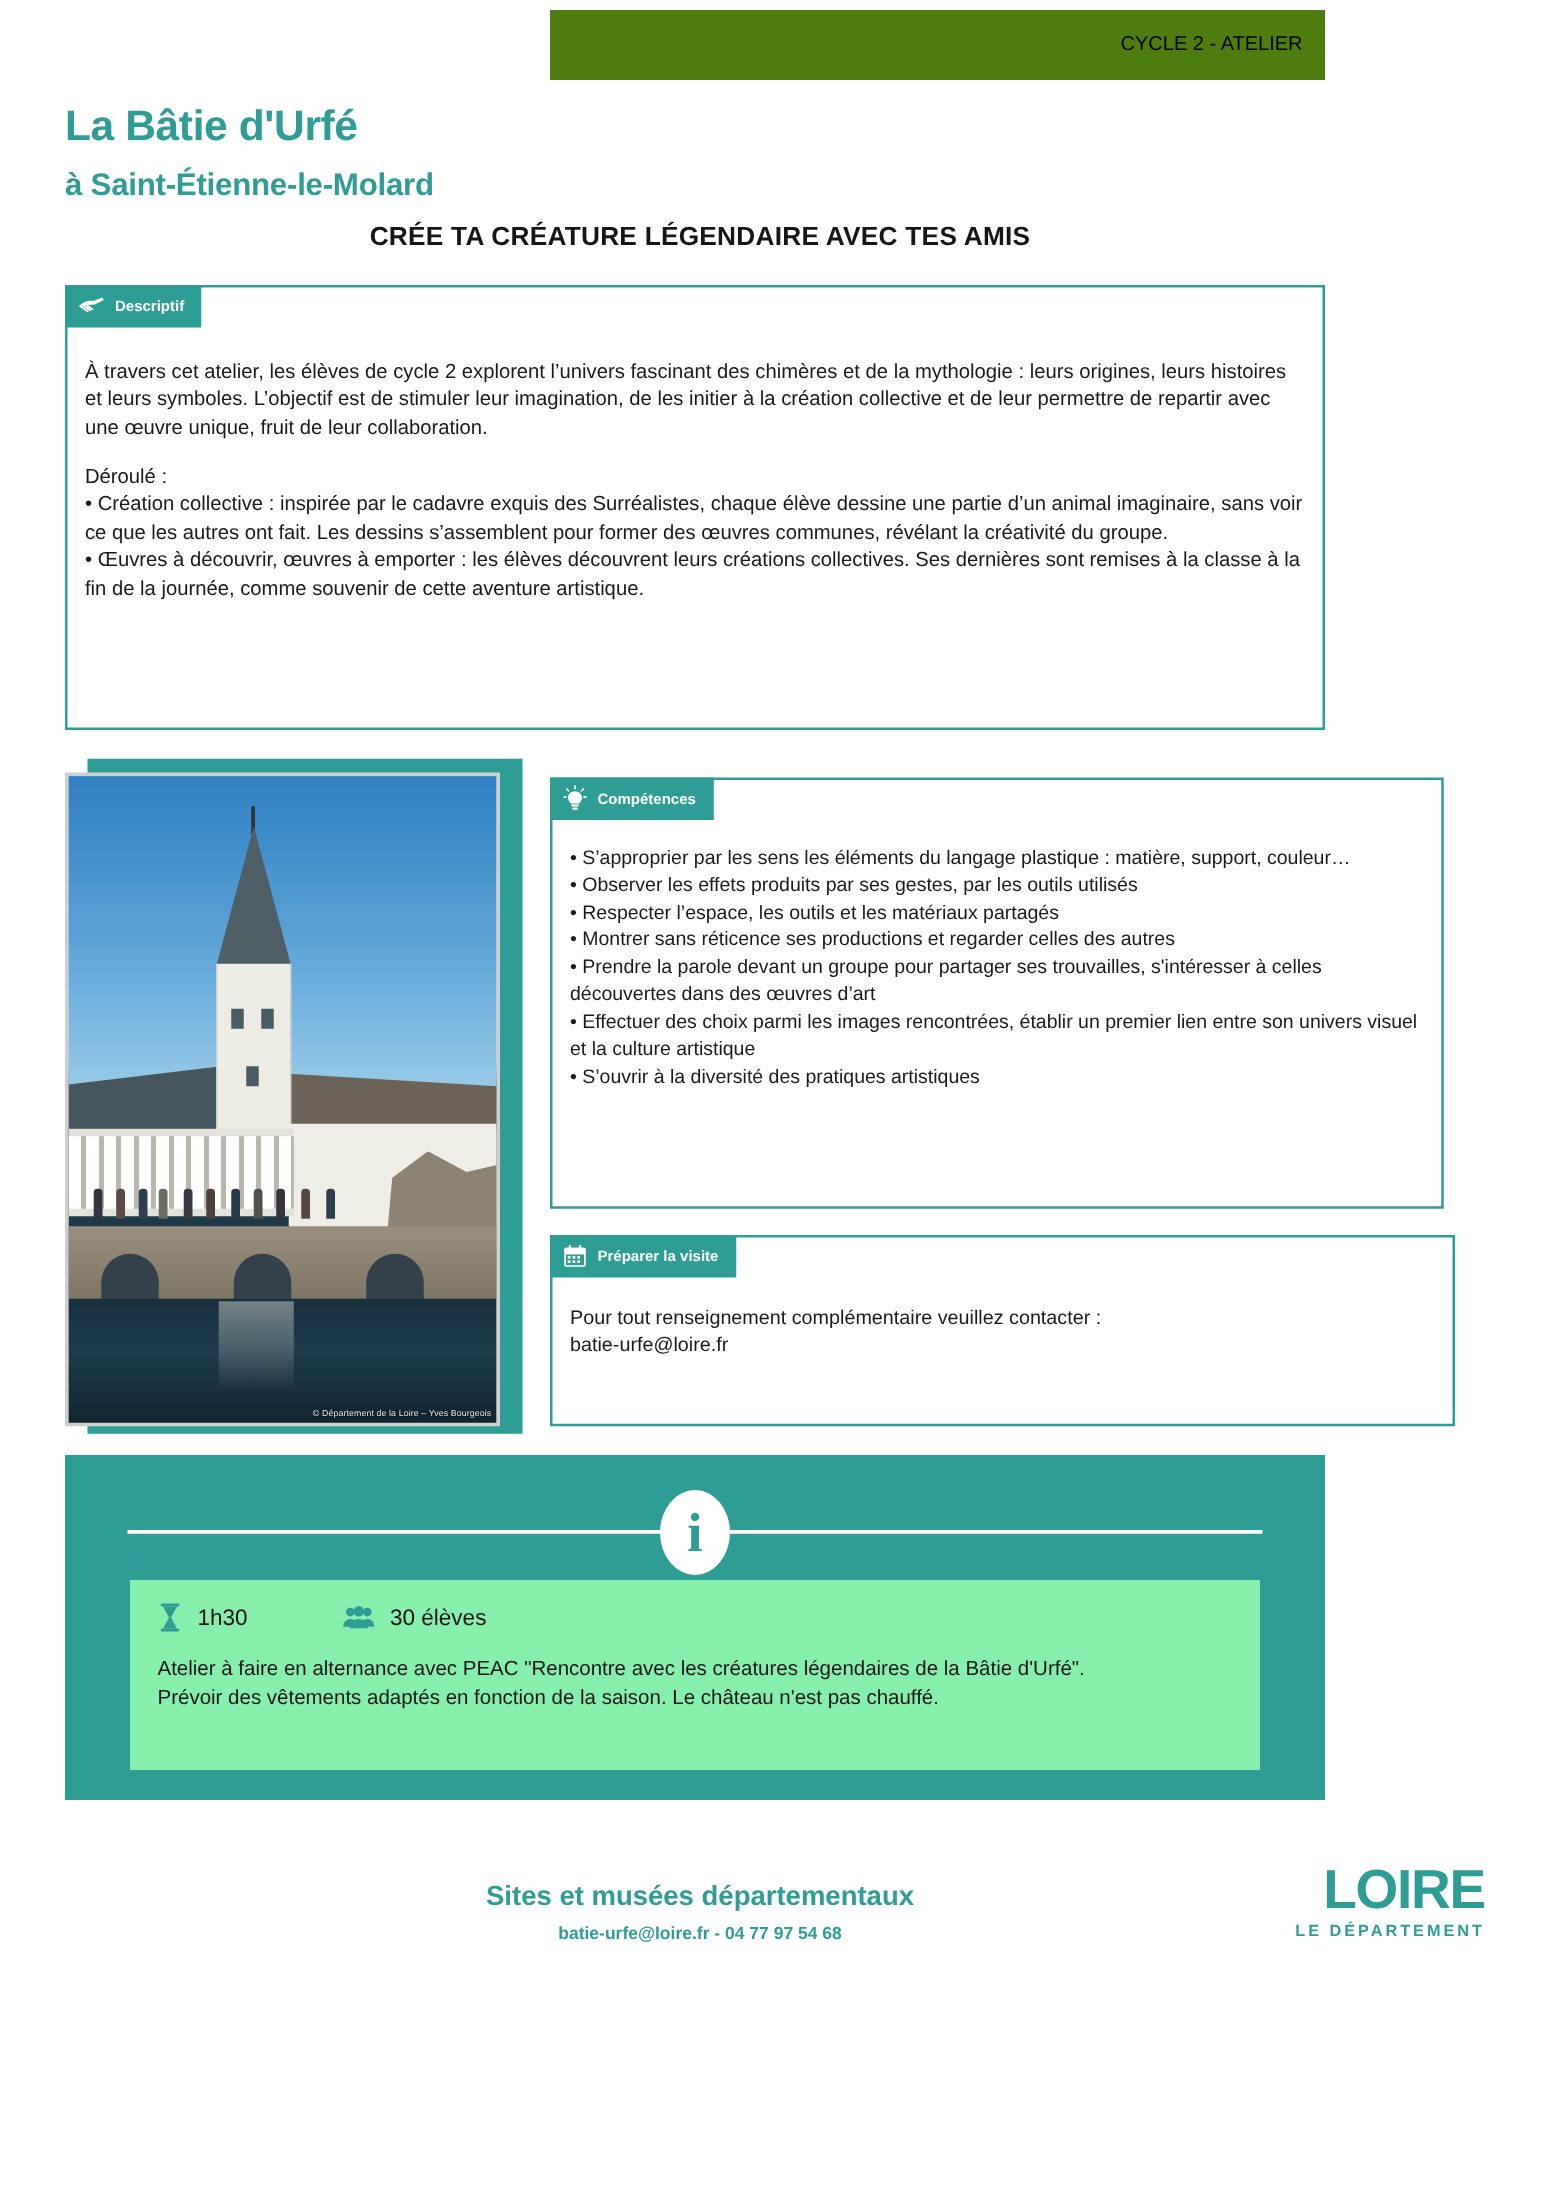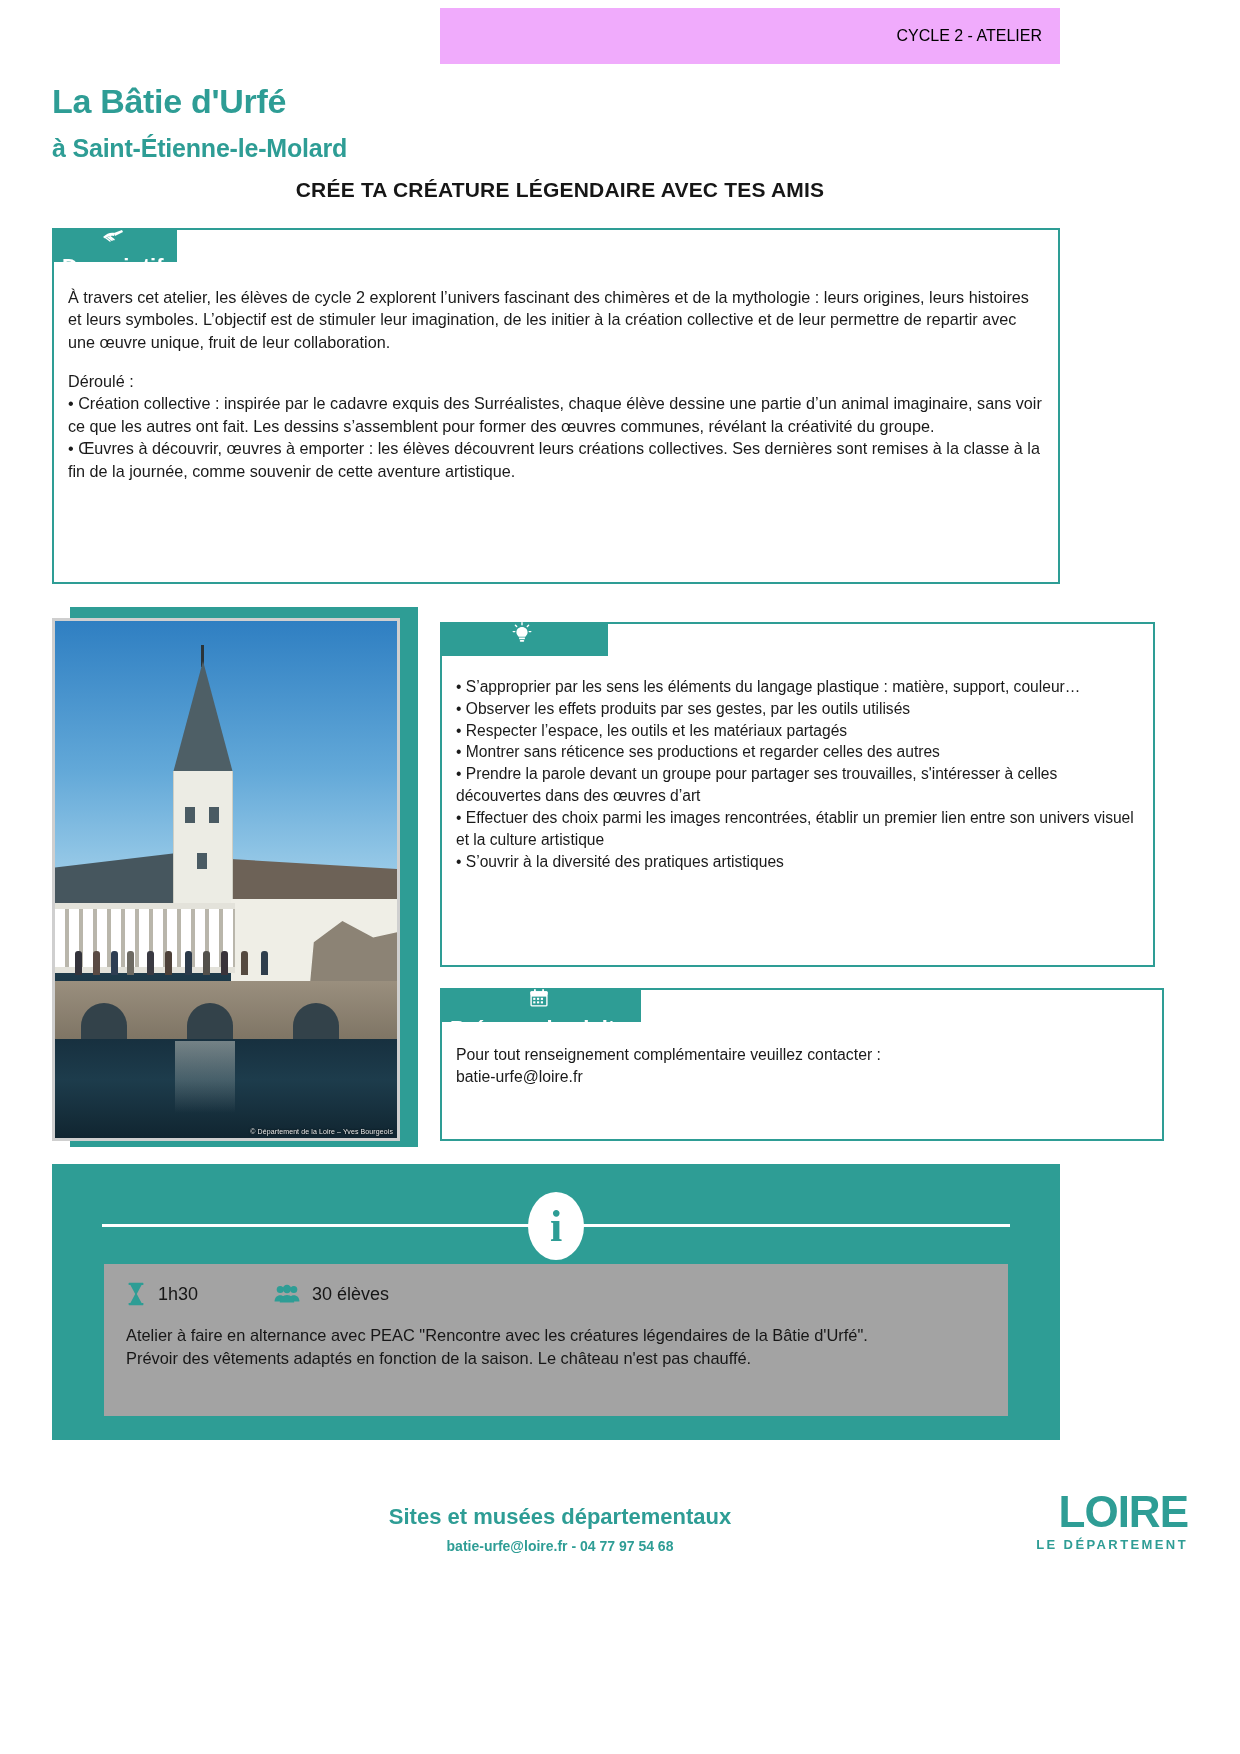--- a/index.html
+++ b/index.html
@@ -10,21 +10,21 @@
     font-family: "Liberation Sans", sans-serif;
     position: relative;
     overflow: hidden;
   }
 
   
   .top-banner {
     position: absolute;
     left: 440px; top: 8px;
     width: 620px; height: 56px;
-    background: #f0abfc;
+    background: #4d7c0f;
     display: flex;
     align-items: center;
     justify-content: flex-end;
     padding-right: 18px;
   }
 
   .site-title {
     position: absolute;
     left: 52px; top: 82px;
     color: #2e9d95;
@@ -60,23 +60,22 @@
   .panel-badge {
     position: absolute;
     top: -2px; left: -2px;
     height: 34px;
     background: #2e9d95;
     color: #fff;
     display: flex;
     align-items: center;
     gap: 8px;
     padding: 0 14px 0 10px;
-    font-size: 22px;
-    font-weight: bold;
-    flex-direction: column;
+    font-size: 12px;
+    font-weight: bold;
   }
   .panel-body {
     padding: 56px 14px 12px 14px;
     font-size: 16.2px;
     line-height: 1.38;
     color: #1a1a1a;
   }
   .panel-body p { margin-bottom: 0; }
   .spacer-line { height: 17px; }
 
@@ -248,21 +247,21 @@
     display: flex; align-items: center; justify-content: center;
     color: #2e9d95;
     font-size: 44px;
     font-weight: bold;
     font-family: "Liberation Serif", serif;
   }
   .info-card {
     position: absolute;
     left: 52px; top: 100px;
     width: 904px; height: 152px;
-    background: #a3a3a3;
+    background: #86efac;
     padding: 18px 22px;
   }
   .info-meta {
     display: flex;
     align-items: center;
     gap: 76px;
     margin-bottom: 18px;
   }
   .meta-item {
     display: flex; align-items: center; gap: 12px;

